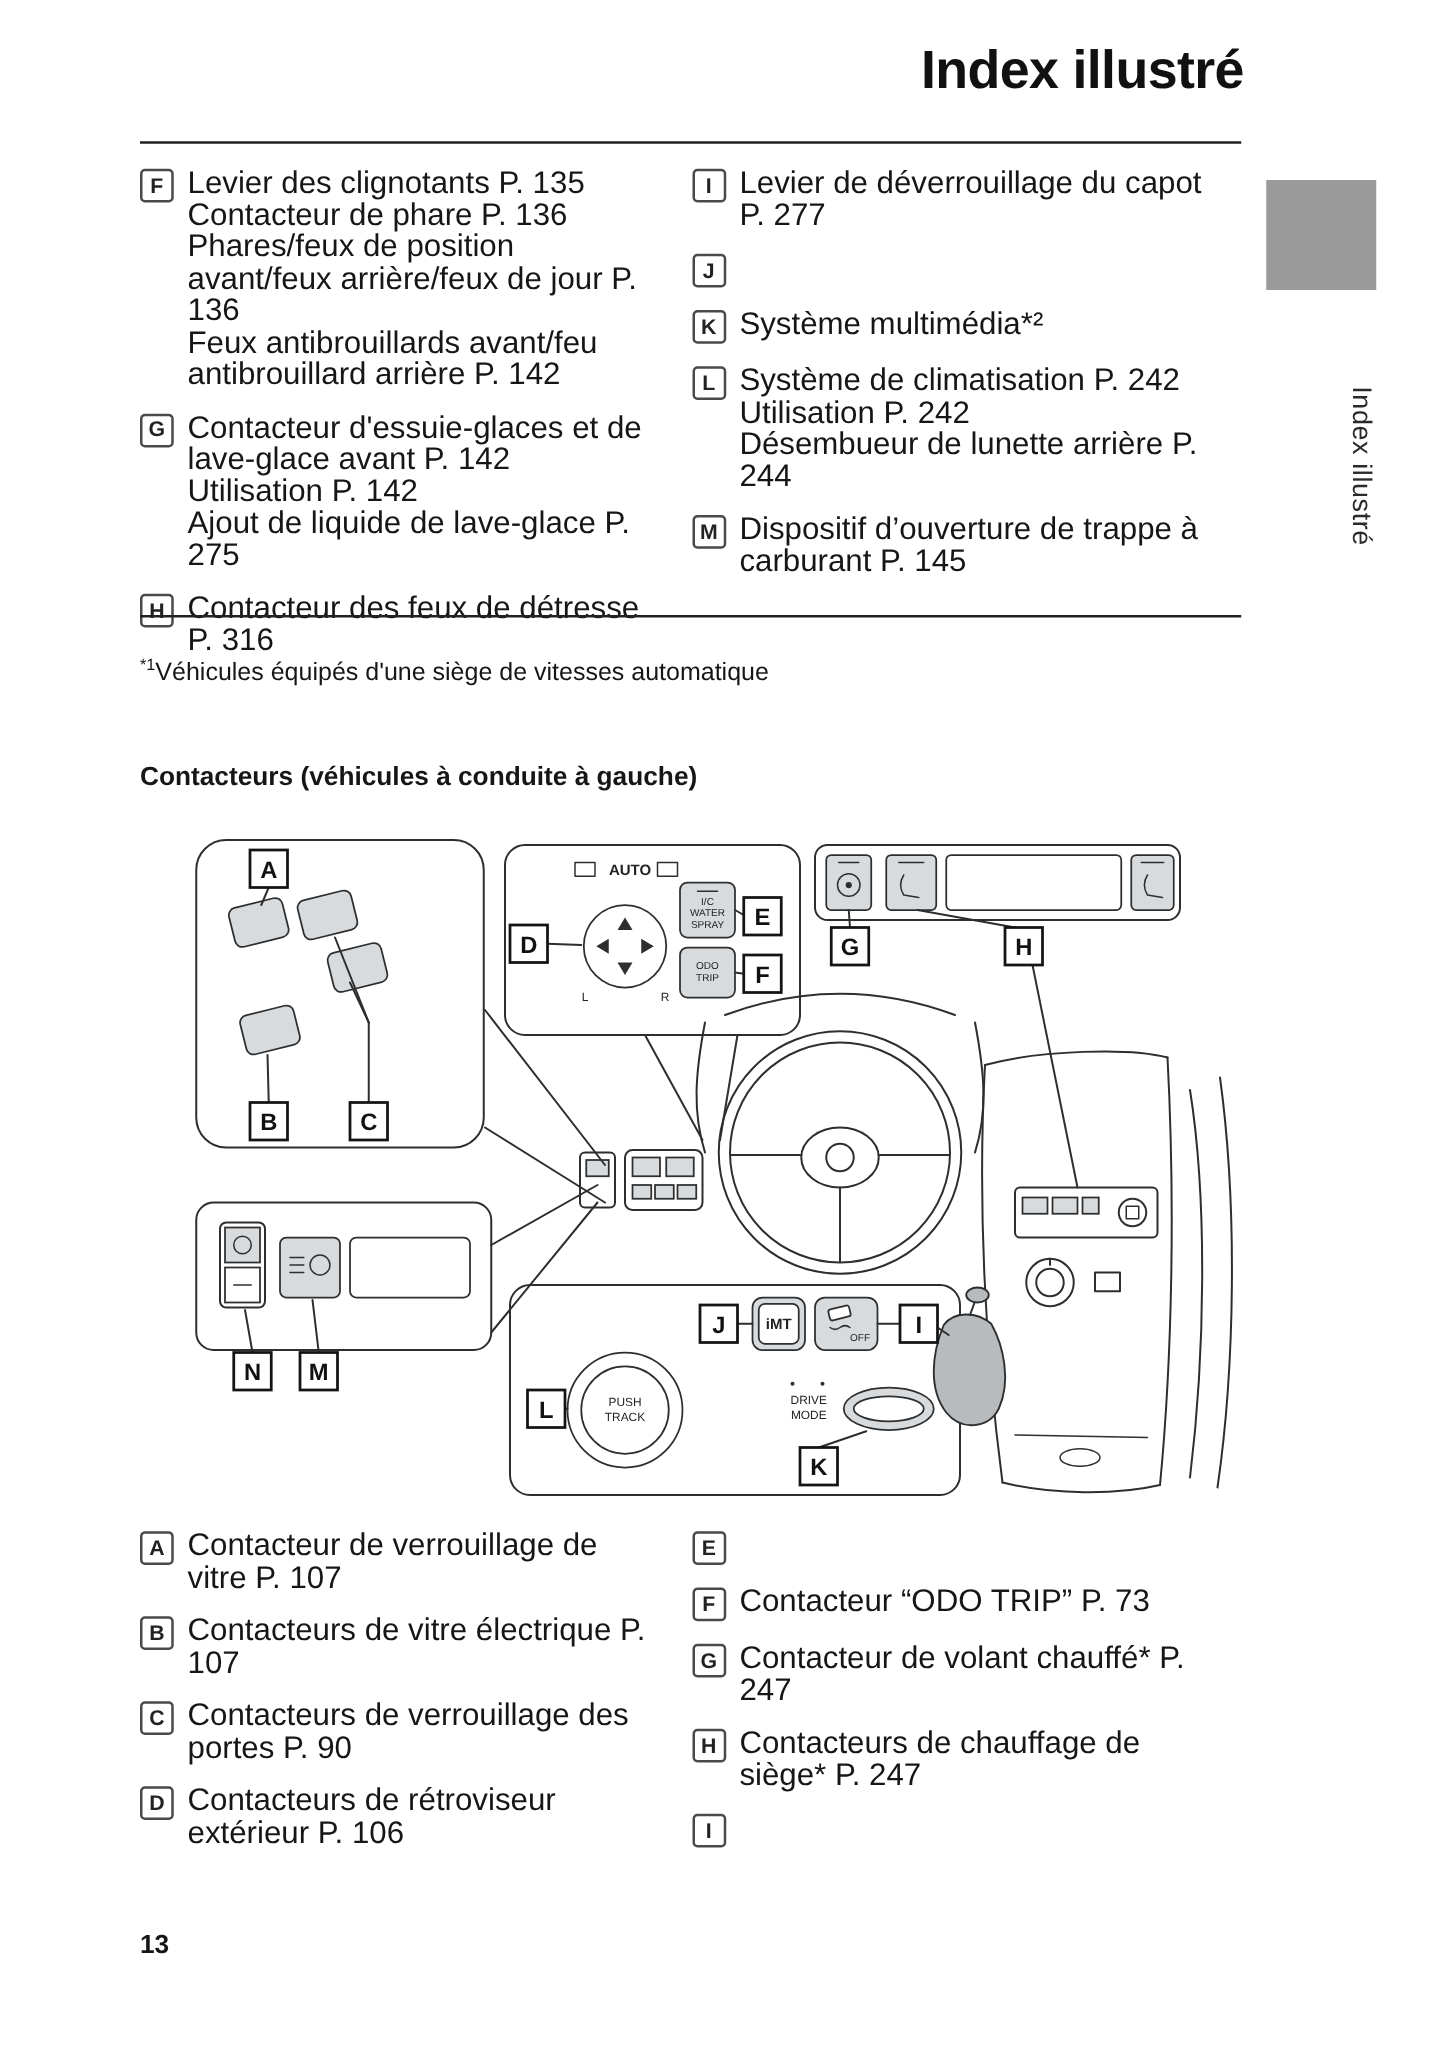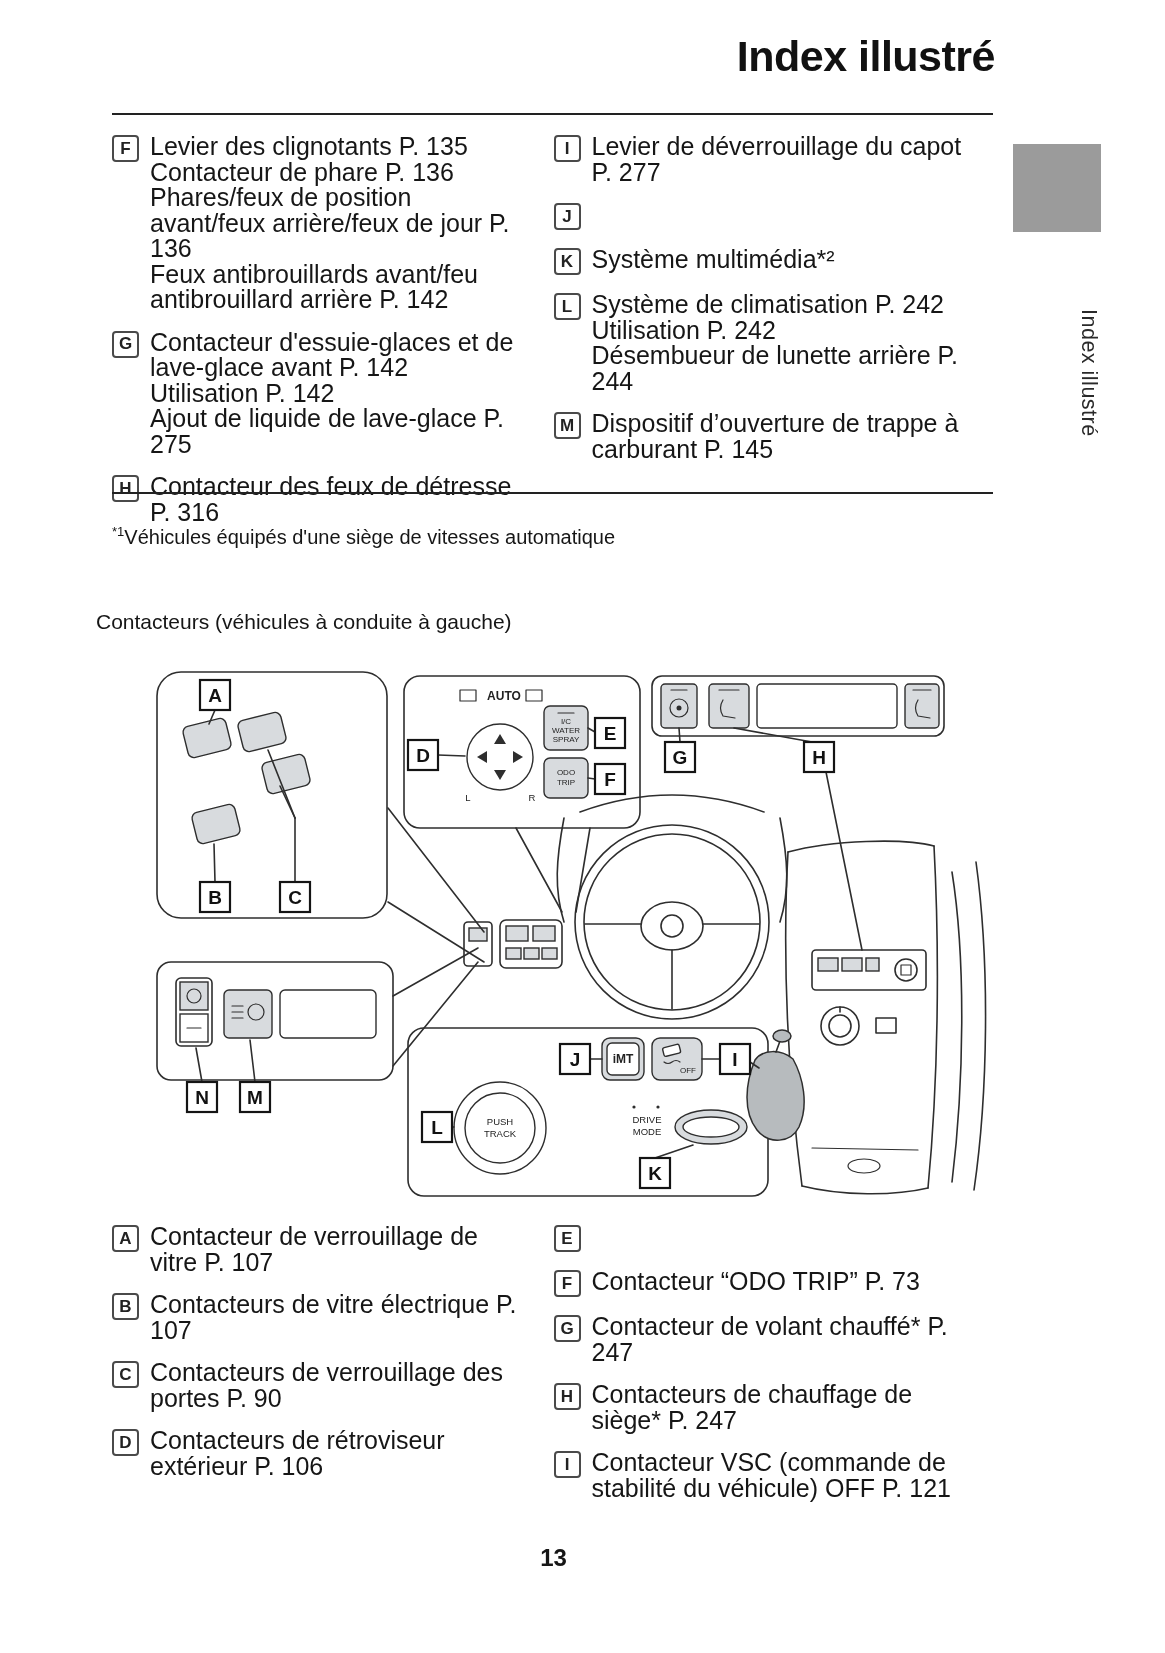--- a/index.html
+++ b/index.html
@@ -37,26 +37,26 @@
   .side-tab-label {
     position: absolute; left: 1013px; top: 258px; width: 88px; height: 230px;
     display: flex; justify-content: center;
     writing-mode: vertical-rl; font-size: 21.5px; color: #2a2a2a; letter-spacing: 0.5px;
   }
 
   .footnotes { position: absolute; left: 112px; top: 524px; }
   .footnote { font-size: 20px; margin-bottom: 16px; }
   .footnote sup { font-size: 13px; }
 
-  .section-heading { position: absolute; left: 96px; top: 610px; font-size: 21px; font-weight: normal; }
+  .section-heading { position: absolute; left: 112px; top: 610px; font-size: 21px; font-weight: bold; }
 
   .figure { position: absolute; left: 112px; top: 660px; width: 883px; height: 552px; }
   .figure svg { width: 100%; height: 100%; display: block; }
 
-  .page-number { position: absolute; left: 112px; top: 1544px; width: 883px; text-align: center; font-size: 24px; font-weight: bold; }
+  .page-number { position: absolute; left: 112px; top: 1544px; width: 883px; text-align: left; font-size: 21px; font-weight: bold; }
 
   
   .ln   { fill: none; stroke: #2e2e2e; stroke-width: 1.6; stroke-linecap: round; stroke-linejoin: round; }
   .thin { stroke-width: 1.2; }
   .btn  { fill: #d8dbde; stroke: #2e2e2e; stroke-width: 1.4; }
   .wht  { fill: #ffffff; stroke: #2e2e2e; stroke-width: 1.4; }
   .blob { fill: #b7bbbe; stroke: #2e2e2e; stroke-width: 1.5; }
   .cob  { fill: #ffffff; stroke: #141414; stroke-width: 2.2; }
   .cot  { font-family: "Liberation Sans", sans-serif; font-size: 19px; font-weight: bold; fill: #111; text-anchor: middle; }
   .sm   { font-family: "Liberation Sans", sans-serif; font-size: 9.5px; fill: #222; text-anchor: middle; }
@@ -378,18 +378,17 @@
     <div class="item">
       <span class="key">G</span>
       <span class="txt">Contacteur de volant chauffé* P. 247</span>
     </div>
     <div class="item">
       <span class="key">H</span>
       <span class="txt">Contacteurs de chauffage de siège* P. 247</span>
     </div>
     <div class="item">
       <span class="key">I</span>
-      <span class="txt">Contacteur VSC (commande de stabilité du véhicule) OFF P. 121</span>
     </div>
   </div>
 </div>
 
 <div class="page-number">13</div>
 
 </body></html>

